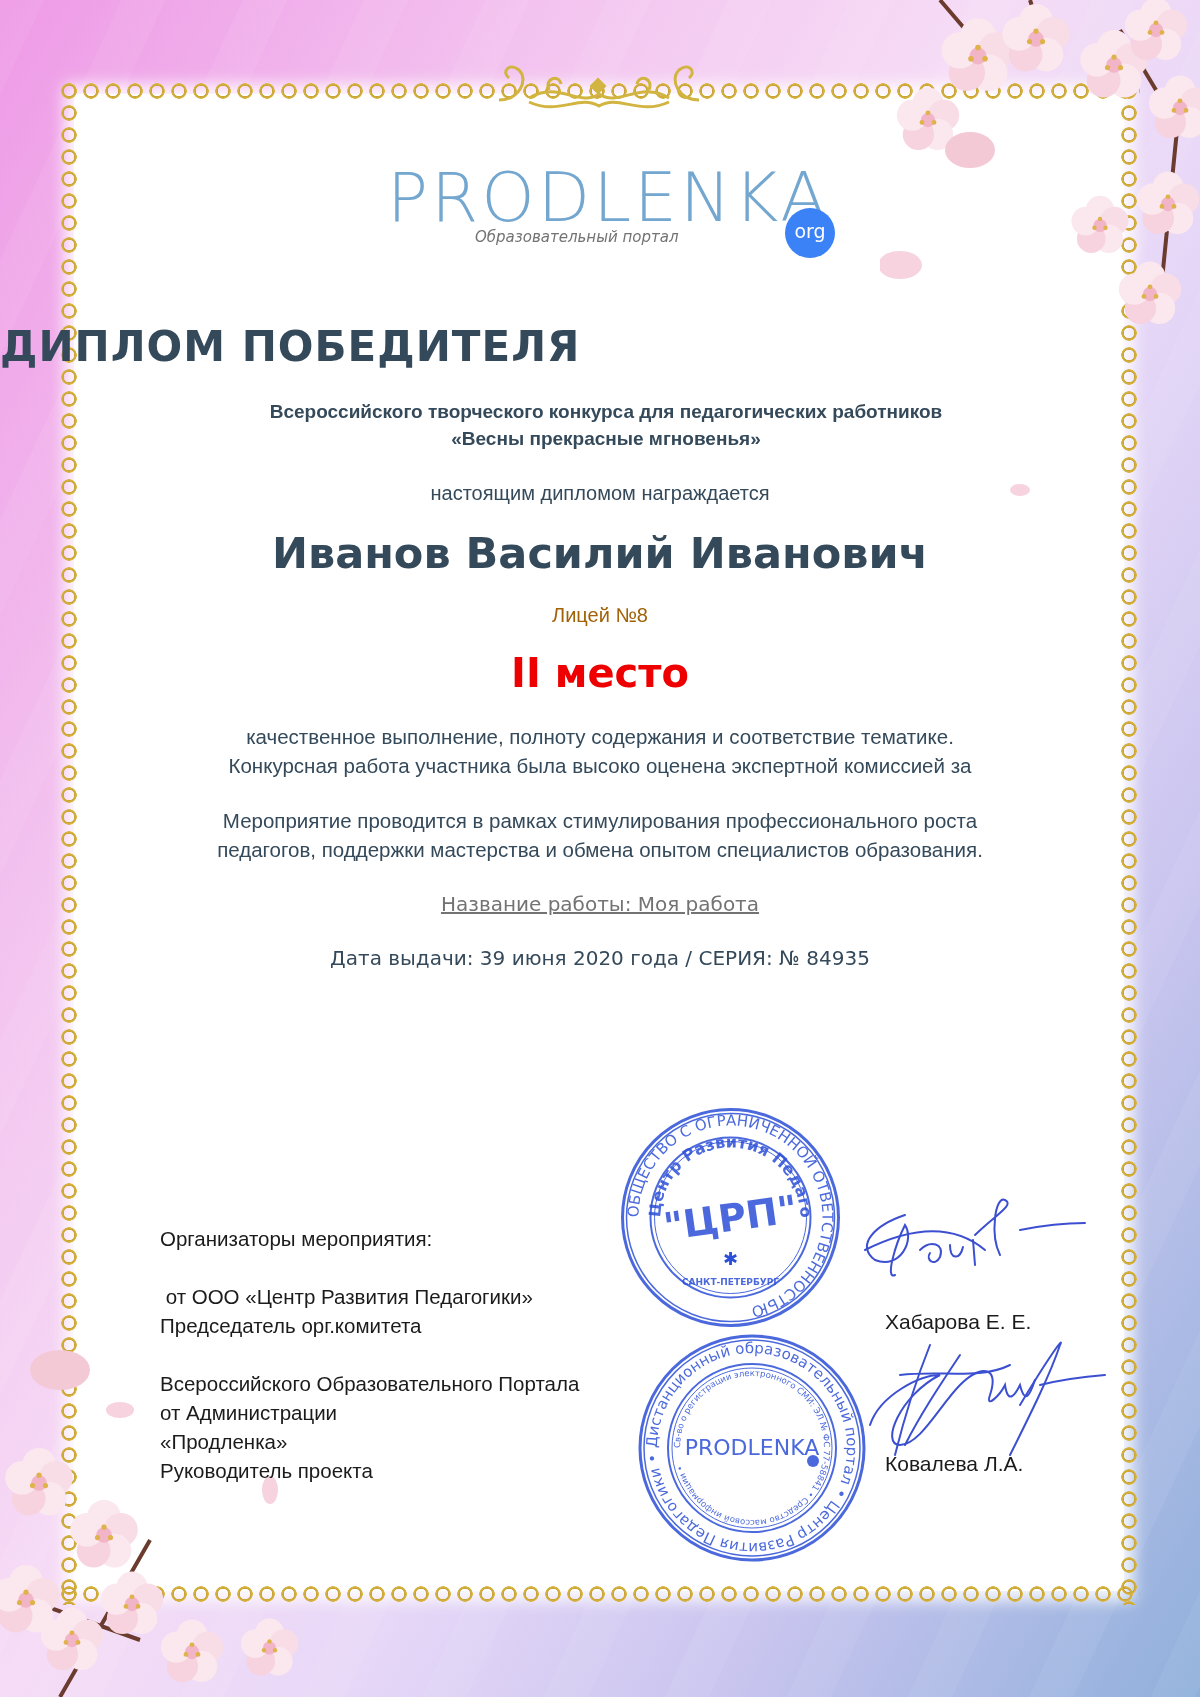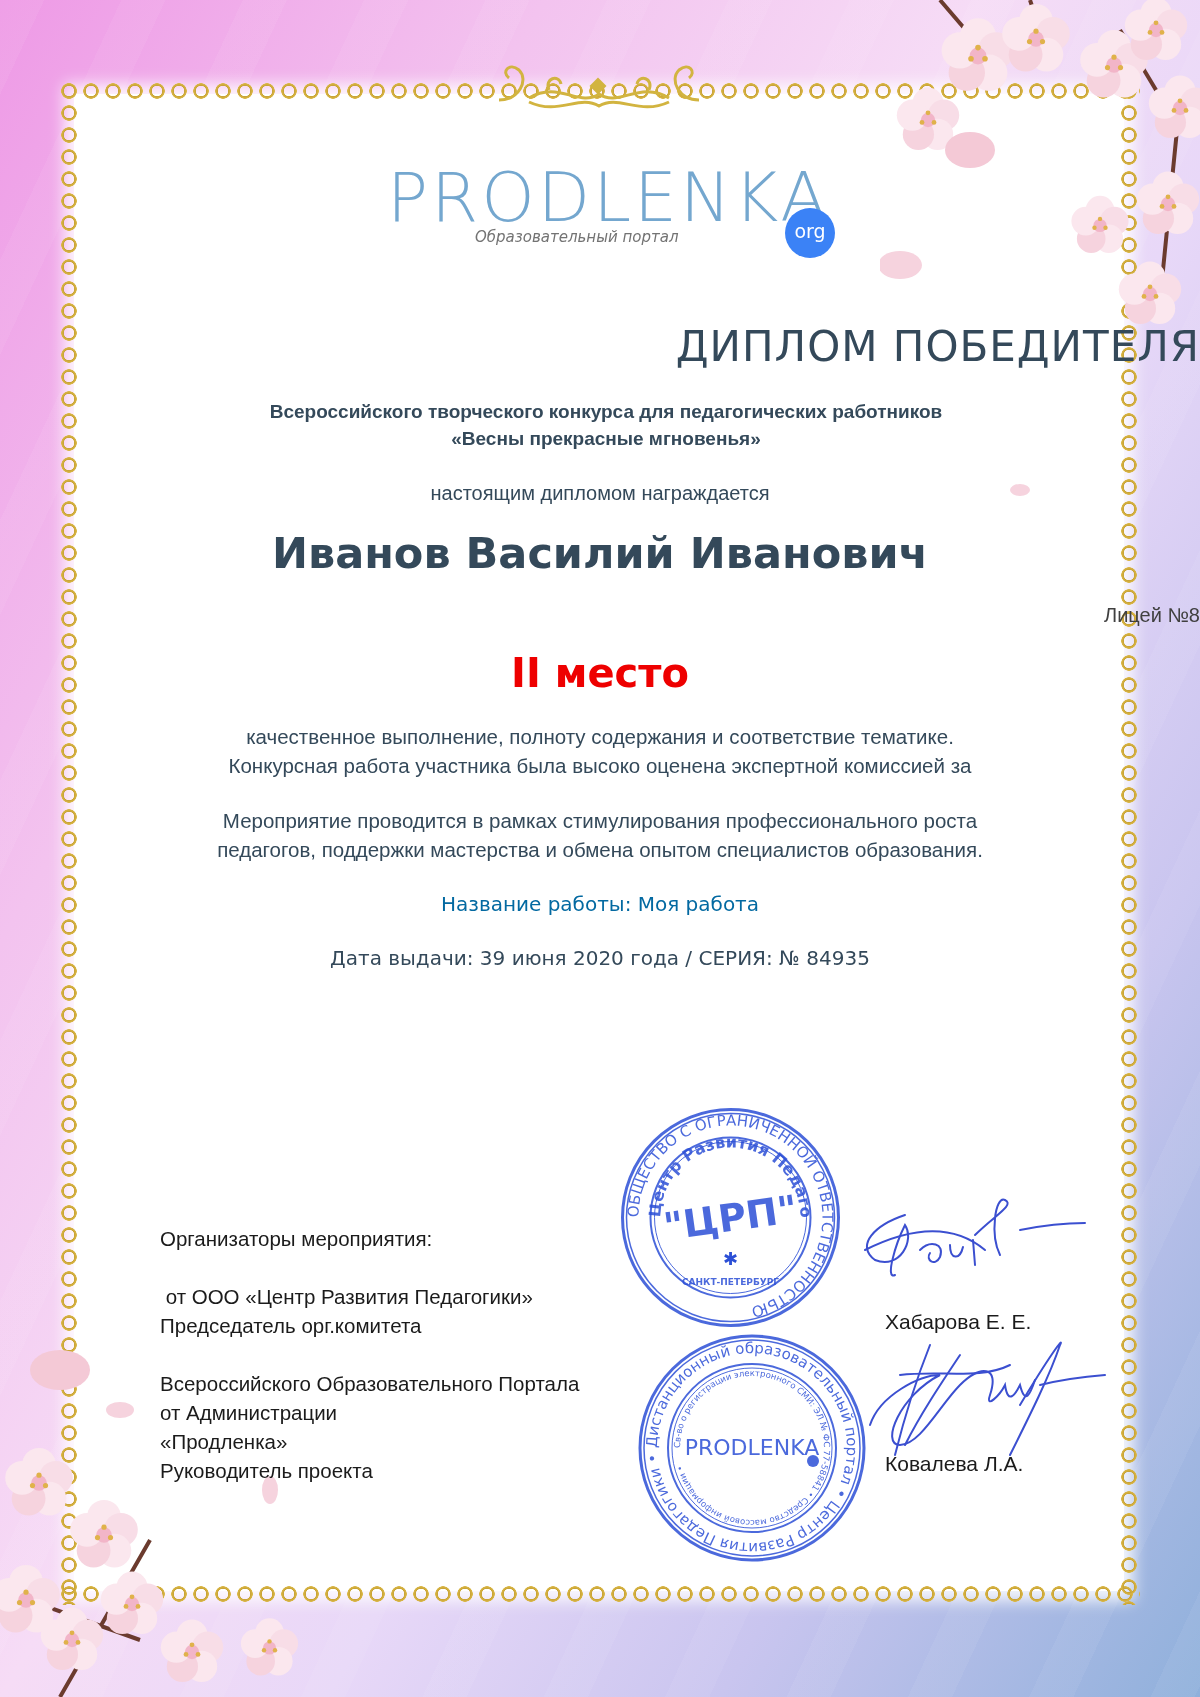--- a/index.html
+++ b/index.html
@@ -42,29 +42,29 @@
   .logo-word {
     position:absolute; left:0; top:0;
     font-family:"DejaVu Sans", sans-serif; font-size:68px; letter-spacing:3px; font-weight:300;
     color:#74a7cf; -webkit-text-stroke:0;
   }
   .logo-tag { position:absolute; left:88px; top:70px; font-size:15px; color:#737373;font-style:italic; }
   .logo-org {
     position:absolute; left:398px; top:50px; width:50px; height:50px; border-radius:50%;
     background:#3b82f6; color:#fff; font-size:19px; line-height:46px; text-align:center;
   }
-  .title { position:absolute; left:0; right:0; top:322px; text-align:right; font-size:42px; font-weight:normal; color:#34495a; letter-spacing:1px;padding-left:48px; }
+  .title { position:absolute; left:0; right:0; top:322px; text-align:left; font-size:42px; font-weight:bold; color:#34495a; letter-spacing:1px; }
   .subtitle { position:absolute; left:12px; right:0; top:398px; text-align:center; font-size:19px; font-weight:bold; color:#34495a; line-height:27px; font-family:"Liberation Sans", sans-serif; }
   .awarded { position:absolute; left:0; right:0; top:482px; text-align:center; font-size:20px; color:#34495a; font-family:"Liberation Sans", sans-serif; }
   .name { position:absolute; left:0; right:0; top:528px; text-align:center; font-size:43px; font-weight:bold; color:#34495a; }
-  .org { position:absolute; left:0; right:0; top:604px; text-align:right; font-size:20px; color:#404040; font-family:"Liberation Sans", sans-serif; }
+  .org { position:absolute; left:0; right:0; top:604px; text-align:center; font-size:20px; color:#a16207; font-family:"Liberation Sans", sans-serif; }
   .place { position:absolute; left:0; right:0; top:650px; text-align:center; font-size:40px; font-weight:bold; color:#ee0000; }
   .para { position:absolute; left:0; right:0; text-align:center; font-size:20.5px; color:#34495a; line-height:29px; font-family:"Liberation Sans", sans-serif; }
   .p1 { top:722px; } .p2 { top:806px; }
-  .work { position:absolute; left:0; right:0; top:892px; text-align:center; font-size:20px; color:#0369a1; }
+  .work { position:absolute; left:0; right:0; top:892px; text-align:center; font-size:20px; color:#737373;text-decoration:underline; }
   .date { position:absolute; left:0; right:0; top:946px; text-align:center; font-size:20px; color:#34495a; }
 
   .organizers { position:absolute; left:160px; top:1224px; font-family:"Liberation Sans", sans-serif; font-size:20.5px; color:#1b1b1b; line-height:29px; }
   .organizers .gap { height:29px; }
   .signer { position:absolute; font-family:"Liberation Sans", sans-serif; font-size:21px; color:#1b1b1b; }
   .signer-1 { left:885px; top:1310px; }
   .signer-2 { left:885px; top:1452px; }
   .stamp { position:absolute; }
   .sig { position:absolute; }
 </style>

